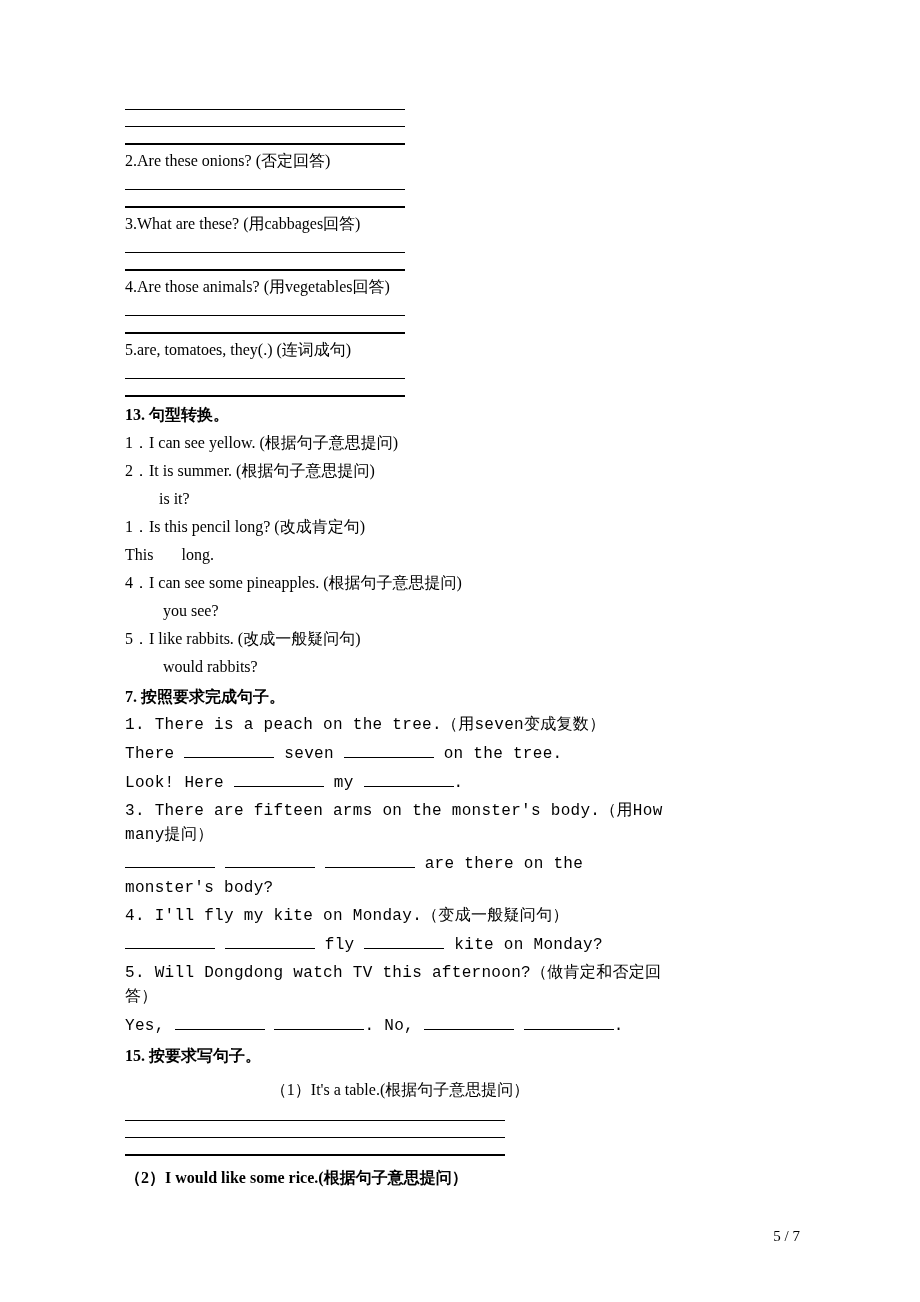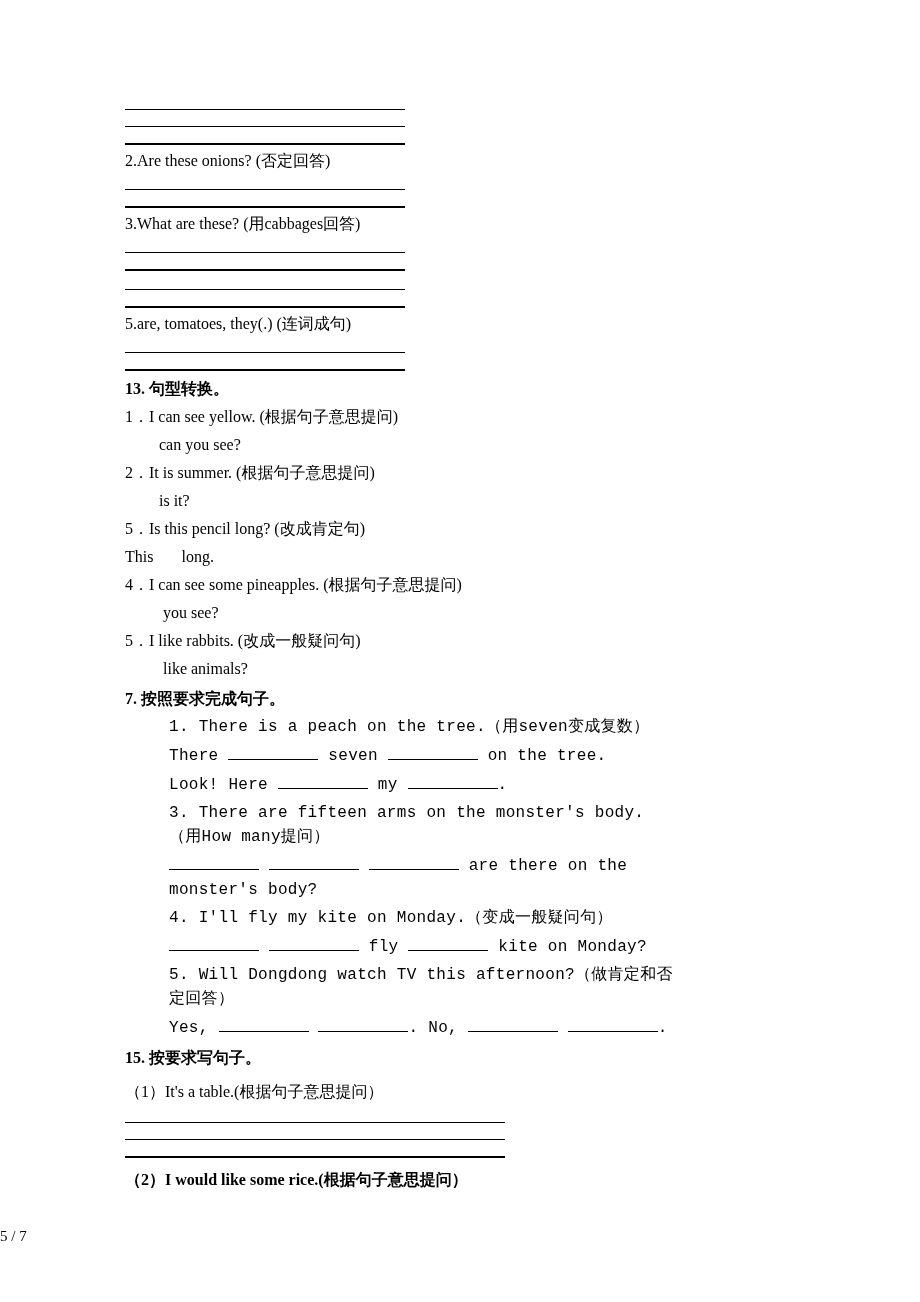--- a/index.html
+++ b/index.html
@@ -48,35 +48,34 @@
   .section-title {
     font-weight: bold;
     margin: 6px 0 2px 0;
   }
   .indent {
     padding-left: 18px;
   }
   .mono {
     font-family: "Courier New", monospace;
     letter-spacing: 0.3px;
-    margin-left: 44px;
   }
   .inline-blank {
     display: inline-block;
     border-bottom: 1px solid #000;
     width: 90px;
     height: 1em;
     vertical-align: baseline;
   }
   .page-num {
     position: absolute;
     bottom: 55px;
     left: 0;
     width: 100%;
-    text-align: left;
+    text-align: right;
     font-size: 15px;
   }
   .group {
     margin: 0 0 4px 0;
   }
 </style>
 </head>
 <body>
 
 <div class="page">
@@ -92,42 +91,42 @@
     <div class="blank-line"></div>
     <div class="blank-line-thick"></div>
   </div>
 
   <div class="q-text">3.What are these? (用cabbages回答)</div>
   <div class="group">
     <div class="blank-line"></div>
     <div class="blank-line-thick"></div>
   </div>
 
+  <div class="q-text">4.Are those animals? (用vegetables回答)</div>
   <div class="group">
     <div class="blank-line"></div>
     <div class="blank-line-thick"></div>
   </div>
 
   <div class="q-text">5.are, tomatoes, they(.) (连词成句)</div>
   <div class="group">
     <div class="blank-line"></div>
     <div class="blank-line-thick"></div>
   </div>
 
   <div class="section-title">13. 句型转换。</div>
   <div class="q-text">1．I can see yellow. (根据句子意思提问)</div>
-  <div class="q-text indent" style="white-space:pre;">    can you see?</div>
   <div class="q-text">2．It is summer. (根据句子意思提问)</div>
   <div class="q-text indent" style="white-space:pre;">    is it?</div>
-  <div class="q-text">5．Is this pencil long? (改成肯定句)</div>
+  <div class="q-text">1．Is this pencil long? (改成肯定句)</div>
   <div class="q-text" style="white-space:pre;">This       long.</div>
   <div class="q-text">4．I can see some pineapples. (根据句子意思提问)</div>
   <div class="q-text indent" style="white-space:pre;">     you see?</div>
   <div class="q-text">5．I like rabbits. (改成一般疑问句)</div>
-  <div class="q-text indent" style="white-space:pre;">     like animals?</div>
+  <div class="q-text indent" style="white-space:pre;">     would rabbits?</div>
 
   <div class="section-title">7.  按照要求完成句子。</div>
 
   <div class="q-text mono">1. There is a peach on the tree.（用seven变成复数）</div>
   <div class="q-text mono">
     <span>There </span><span class="inline-blank"></span><span> seven </span><span class="inline-blank"></span><span> on the tree.</span>
   </div>
 
   <div class="q-text mono">
     <span>Look! Here </span><span class="inline-blank"></span><span> my </span><span class="inline-blank"></span><span>.</span>
@@ -143,21 +142,21 @@
     <span class="inline-blank"></span>&nbsp;<span class="inline-blank"></span><span> fly </span><span class="inline-blank" style="width:80px;"></span><span> kite on Monday?</span>
   </div>
 
   <div class="q-text mono">5. Will Dongdong watch TV this afternoon?（做肯定和否定回答）</div>
   <div class="q-text mono">
     <span>Yes, </span><span class="inline-blank"></span>&nbsp;<span class="inline-blank"></span><span>. No, </span><span class="inline-blank"></span>&nbsp;<span class="inline-blank"></span><span>.</span>
   </div>
 
   <div class="section-title">15. 按要求写句子。</div>
 
-  <div class="q-text" style="margin-top:10px;">（1）It's a table.(根据句子意思提问）</div>
+  <div class="q-text" style="margin-top:10px;text-align:center;">（1）It's a table.(根据句子意思提问）</div>
   <div class="group" style="margin-top:4px;">
     <div class="blank-line-wide"></div>
     <div class="blank-line-wide"></div>
     <div class="blank-line-thick-wide"></div>
   </div>
 
   <div class="q-text" style="margin-top:10px;font-weight:bold;">（2）I would like some rice.(根据句子意思提问）</div>
 
   <div class="page-num">5 / 7</div>
 </div>

